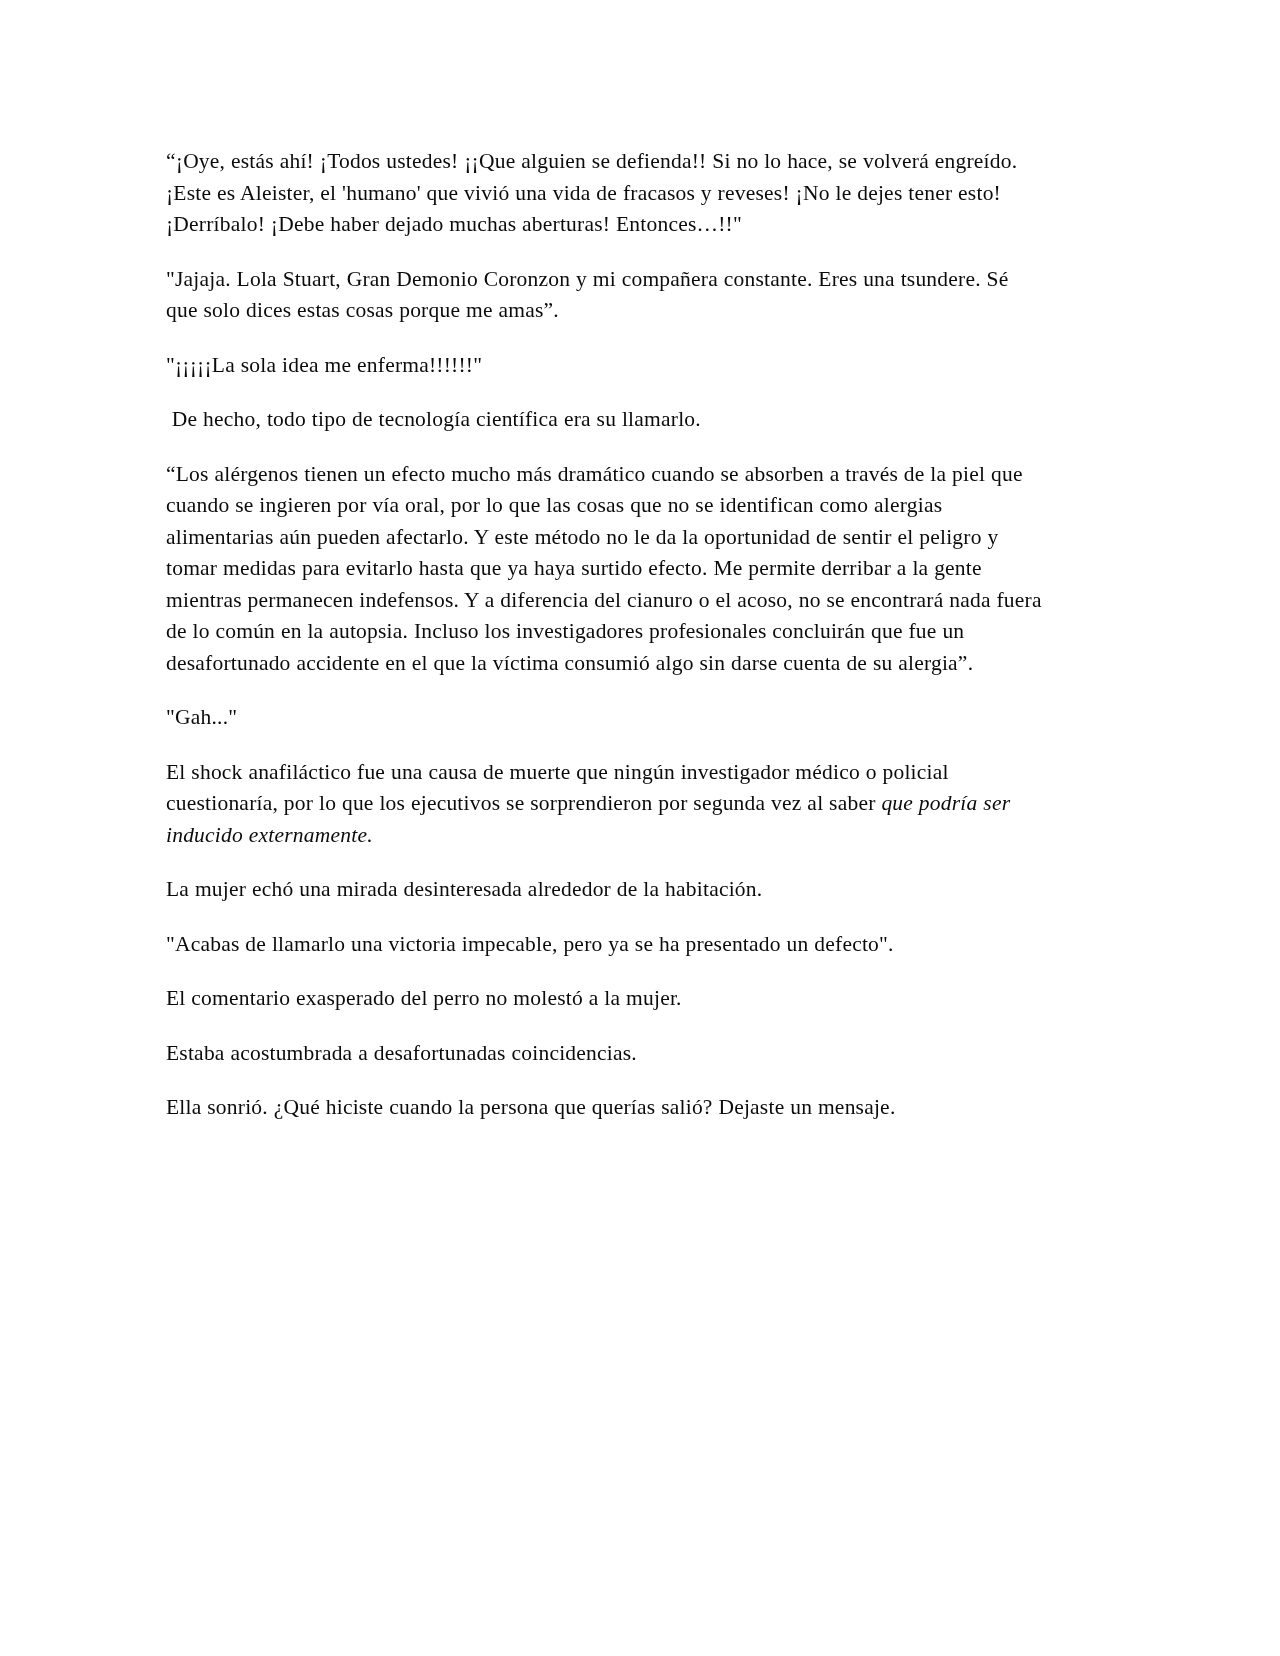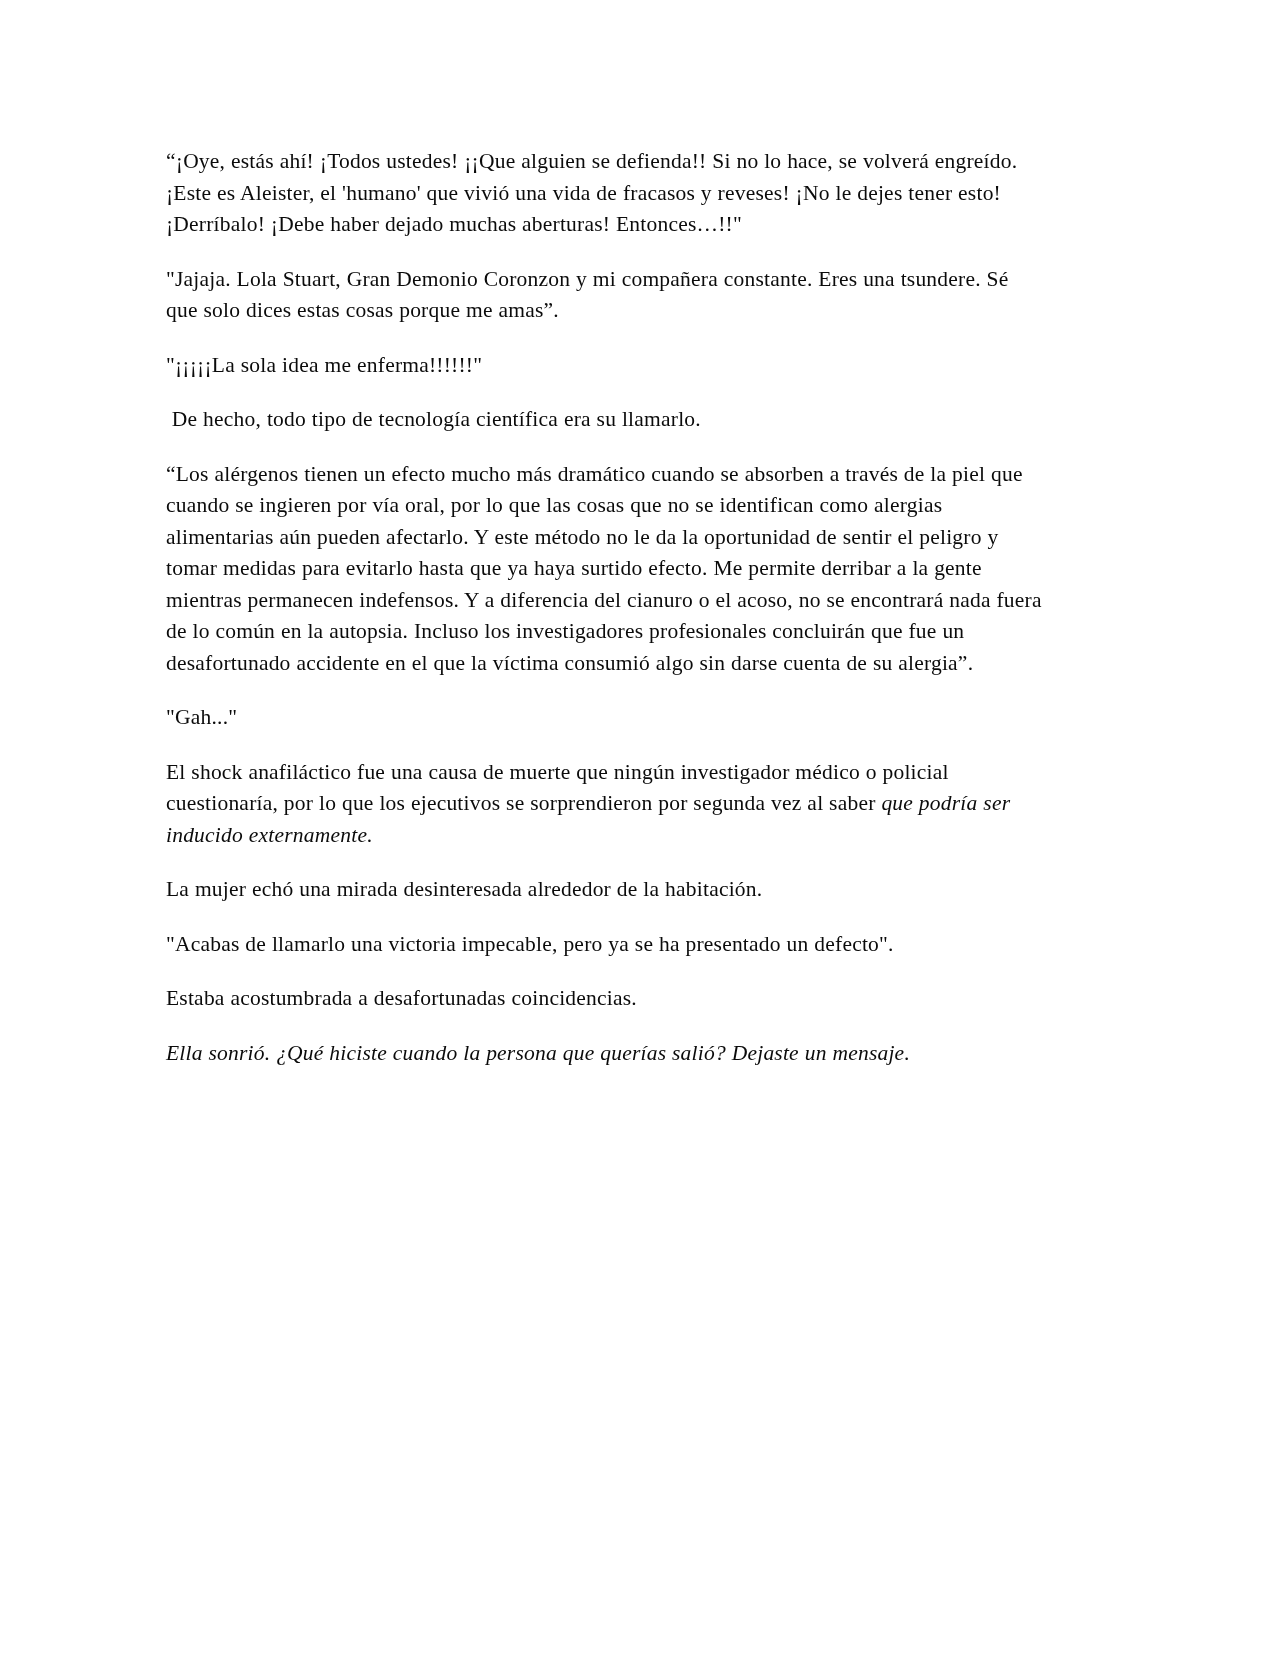--- a/index.html
+++ b/index.html
@@ -35,21 +35,20 @@
     font-size: 21.5px;
     line-height: 31.5px;
     text-align: left;
     color: #0b0b0b;
     letter-spacing: 0.01em;
     word-spacing: 0.01em;
     white-space: pre-wrap;
   }
   p.para:last-child {
     margin-bottom: 0;
-    font-style: italic;
   }
   .it {
     font-style: italic;
   }
 </style>
 </head>
 <body>
 
 <div class="page">
   <div class="text-column">
@@ -68,19 +67,20 @@
 
     <p class="para">"Gah..."</p>
 
     <p class="para"><span>El shock anafiláctico fue una causa de muerte que ningún investigador médico o policial cuestionaría, por lo que los ejecutivos se sorprendieron por segunda vez al saber </span><span class="it">que podría ser inducido externamente.</span></p>
 
     <p class="para">La mujer echó una mirada desinteresada alrededor de la habitación.</p>
 
 
     <p class="para">"Acabas de llamarlo una victoria impecable, pero ya se ha presentado un defecto".</p>
 
+    <p class="para">El comentario exasperado del perro no molestó a la mujer.</p>
 
     <p class="para">Estaba acostumbrada a desafortunadas coincidencias.</p>
 
     <p class="para">Ella sonrió. ¿Qué hiciste cuando la persona que querías salió? Dejaste un mensaje.</p>
 
   </div>
 </div>
 
 </body></html>

